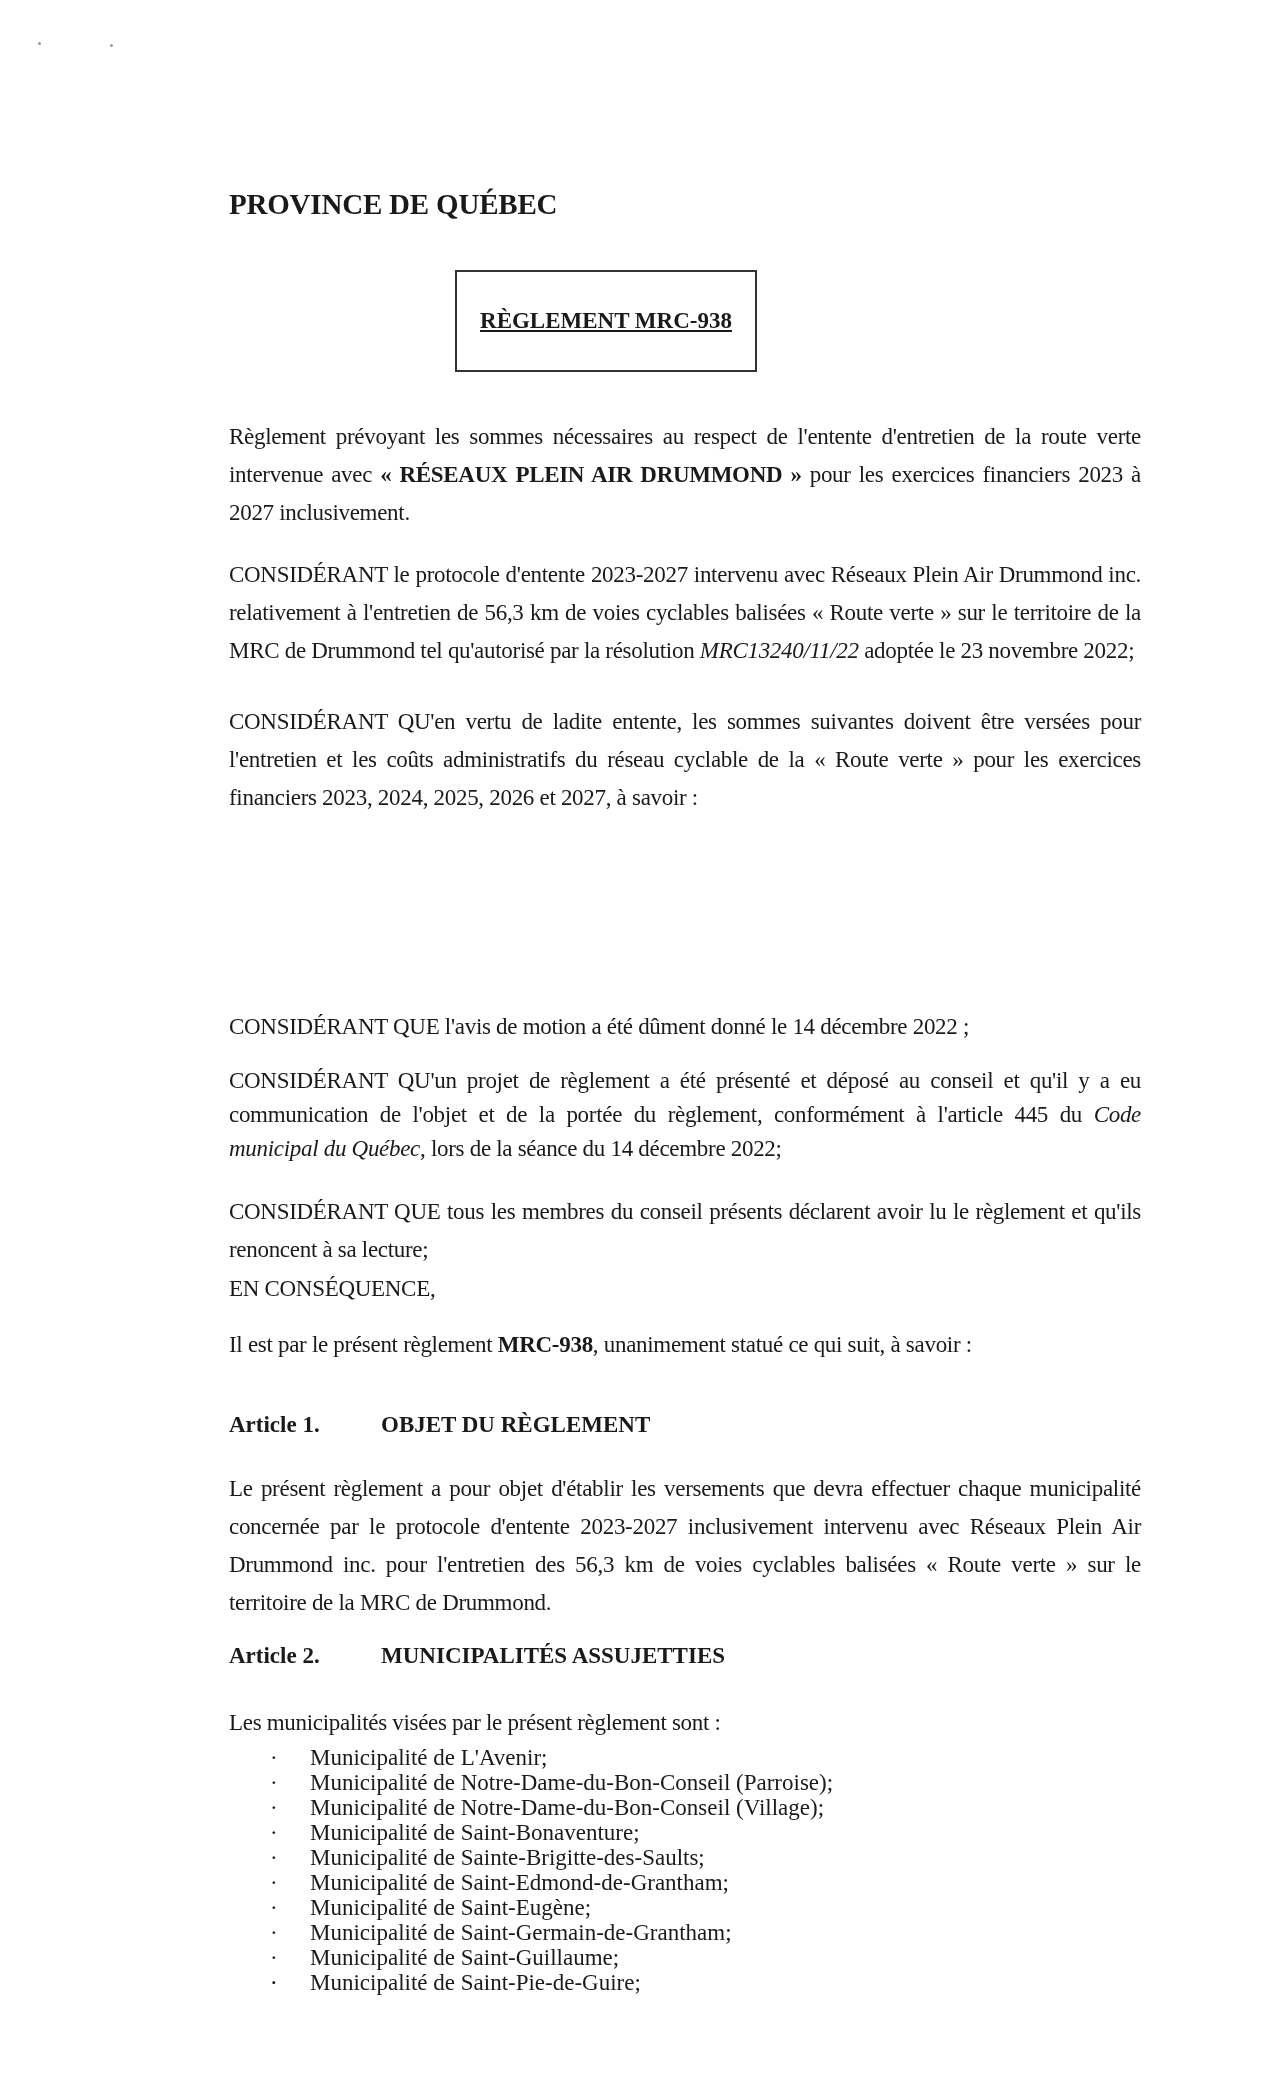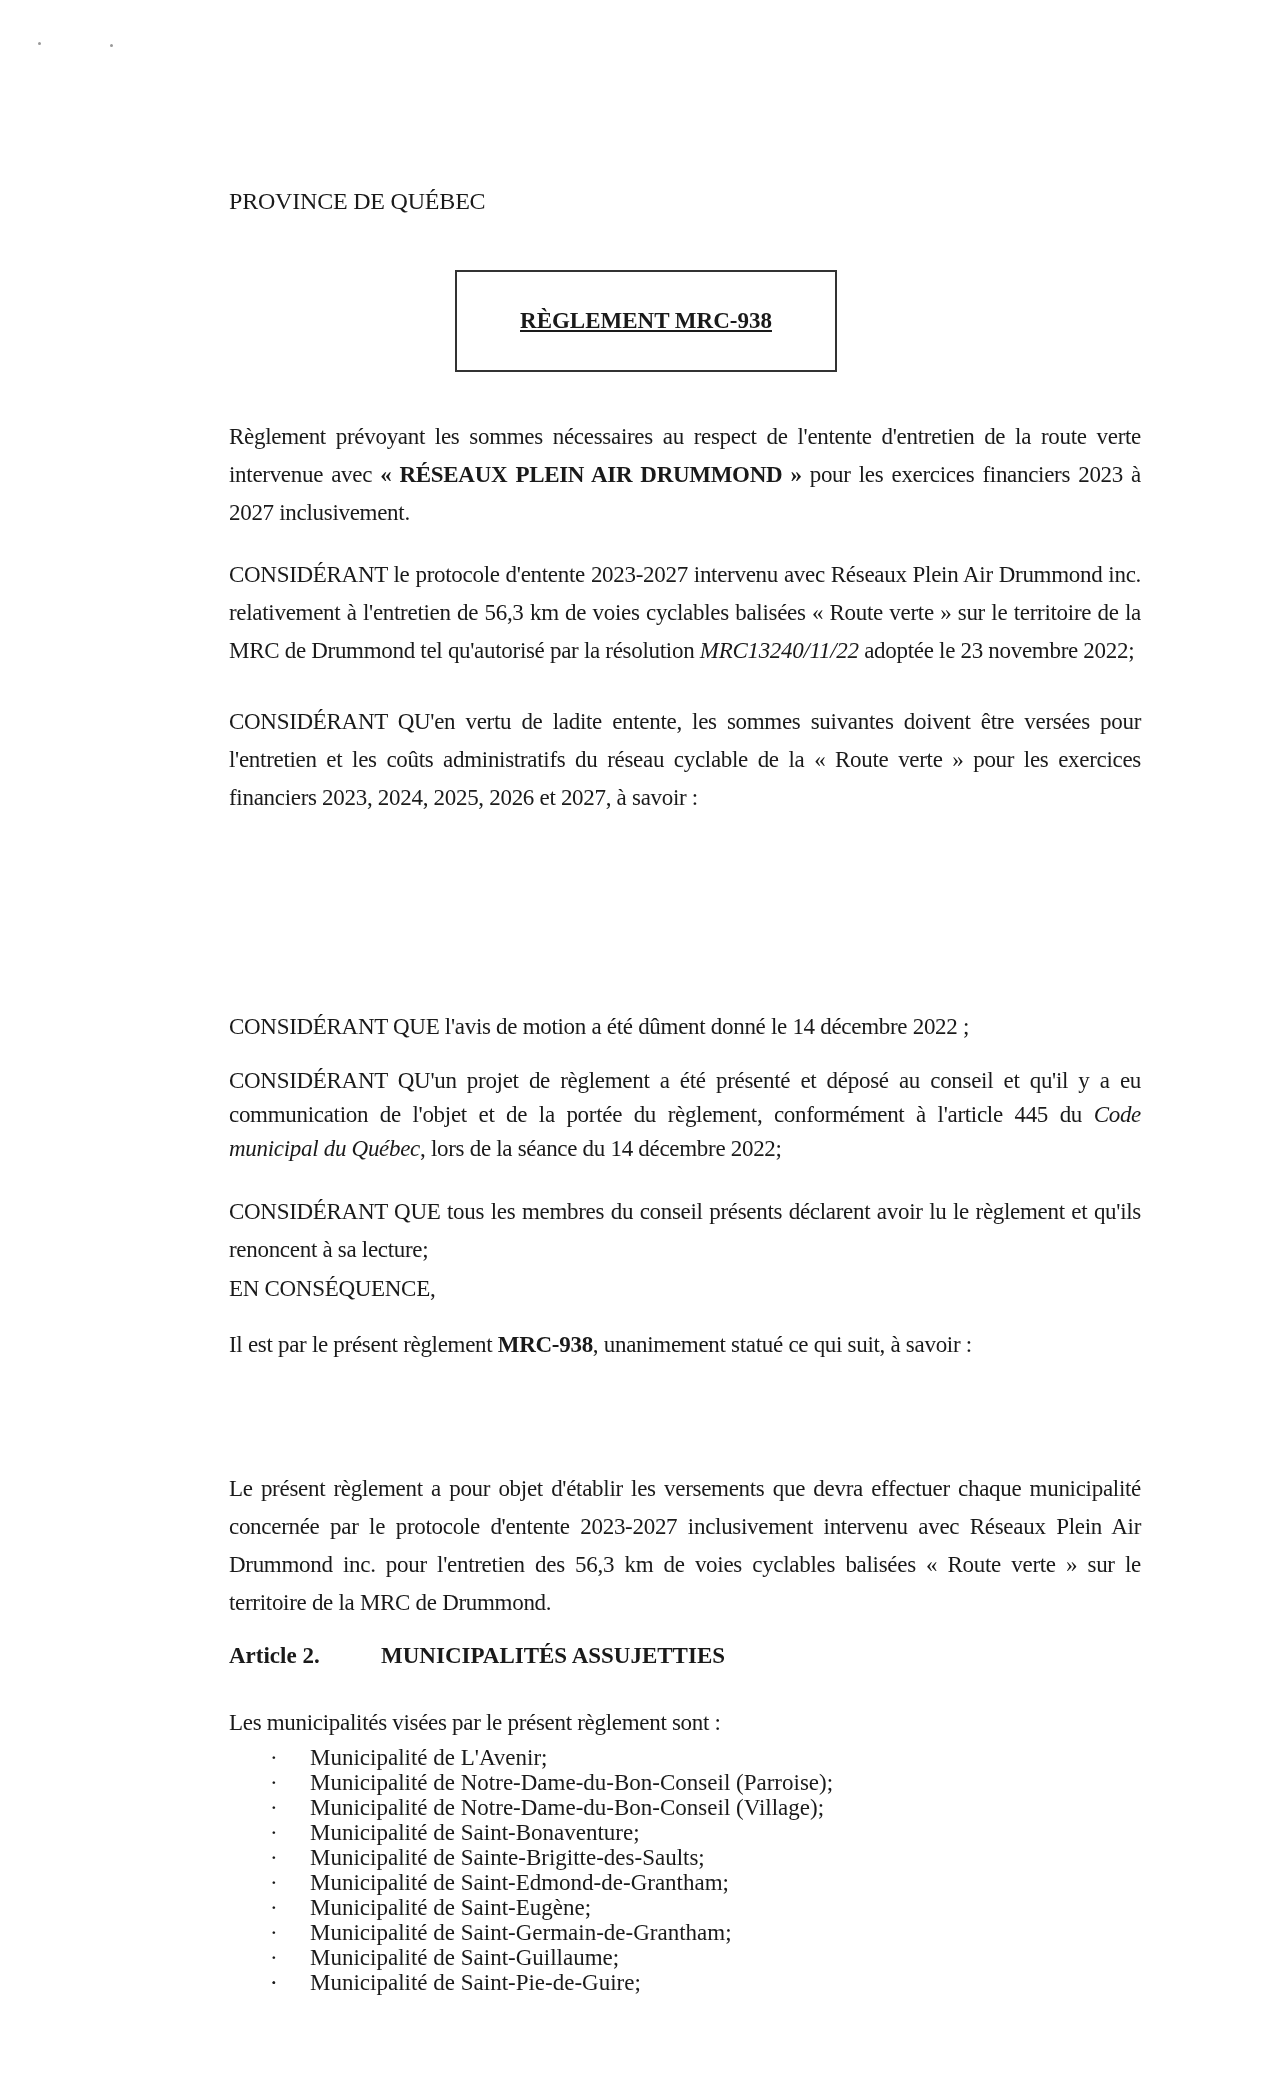--- a/index.html
+++ b/index.html
@@ -3,23 +3,23 @@
   <meta charset="utf-8">
   <style>
     html, body { margin: 0; padding: 0; background: #ffffff; }
     body {
       width: 1271px; height: 2096px; position: relative; overflow: hidden;
       font-family: "Liberation Serif", serif; color: #1a1a1a;
       font-size: 23px;
     }
     .page { position: absolute; left: 0; top: 0; width: 1271px; height: 2096px; }
     .speck { position: absolute; width: 3px; height: 3px; background: #999; border-radius: 50%; }
-    .hdr { position: absolute; left: 229px; font-weight: normal; font-size: 24px; letter-spacing: -0.2px; }
+    .hdr { position: absolute; left: 229px; font-weight: bold; font-size: 29px; letter-spacing: -0.2px; }
     .titlebox {
-      position: absolute; left: 455px; top: 270px; width: 382px; height: 102px;
+      position: absolute; left: 455px; top: 270px; width: 302px; height: 102px;
       border: 2px solid #333; box-sizing: border-box;
       display: flex; align-items: center; justify-content: center;
     }
     .titlebox span { font-weight: bold; text-decoration: underline; font-size: 23px; }
     .para {
       position: absolute; left: 229px; width: 912px; text-align: justify;
       line-height: 38px; font-size: 23px; letter-spacing: -0.3px;
     }
     .para.tall { line-height: 34px; }
     .para b { font-weight: bold; }
@@ -72,20 +72,23 @@
   </div>
 
   <div class="para" style="top:1270px;">EN CONSÉQUENCE,</div>
 
   <div class="para" style="top:1193px;">CONSIDÉRANT QUE tous les membres du conseil présents déclarent avoir lu le règlement et qu'ils renoncent à sa lecture;</div>
 
   <div class="para" style="top:1326px;">
     <span>Il est par le présent règlement </span><b>MRC-938</b><span>, unanimement statué ce qui suit, à savoir :</span>
   </div>
 
+  <div class="art" style="top:1412px;">
+    <span class="num">Article 1.</span><span>OBJET DU RÈGLEMENT</span>
+  </div>
   <div class="para" style="top:1470px;">Le présent règlement a pour objet d'établir les versements que devra effectuer chaque municipalité concernée par le protocole d'entente 2023-2027 inclusivement intervenu avec Réseaux Plein Air Drummond inc. pour l'entretien des 56,3 km de voies cyclables balisées « Route verte » sur le territoire de la MRC de Drummond.</div>
 
   <div class="art" style="top:1643px;">
     <span class="num">Article 2.</span><span>MUNICIPALITÉS ASSUJETTIES</span>
   </div>
   <div class="para" style="top:1704px;">Les municipalités visées par le présent règlement sont :</div>
 
   <ul class="list" id="muni-list">
       <li><span class="bullet">·</span><span>Municipalité de L'Avenir;</span></li>
       <li><span class="bullet">·</span><span>Municipalité de Notre-Dame-du-Bon-Conseil (Parroise);</span></li>

